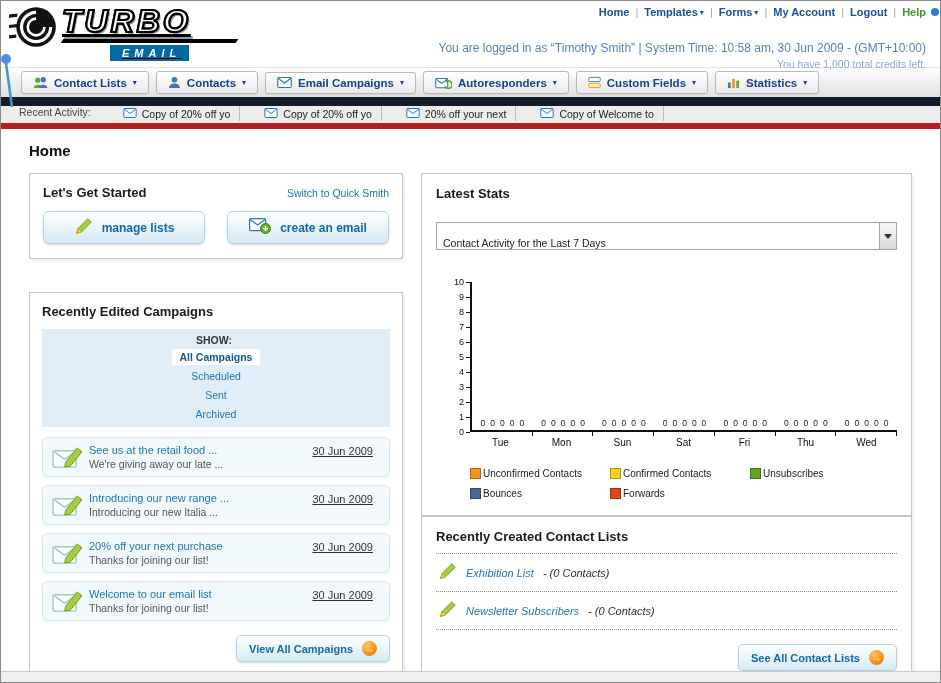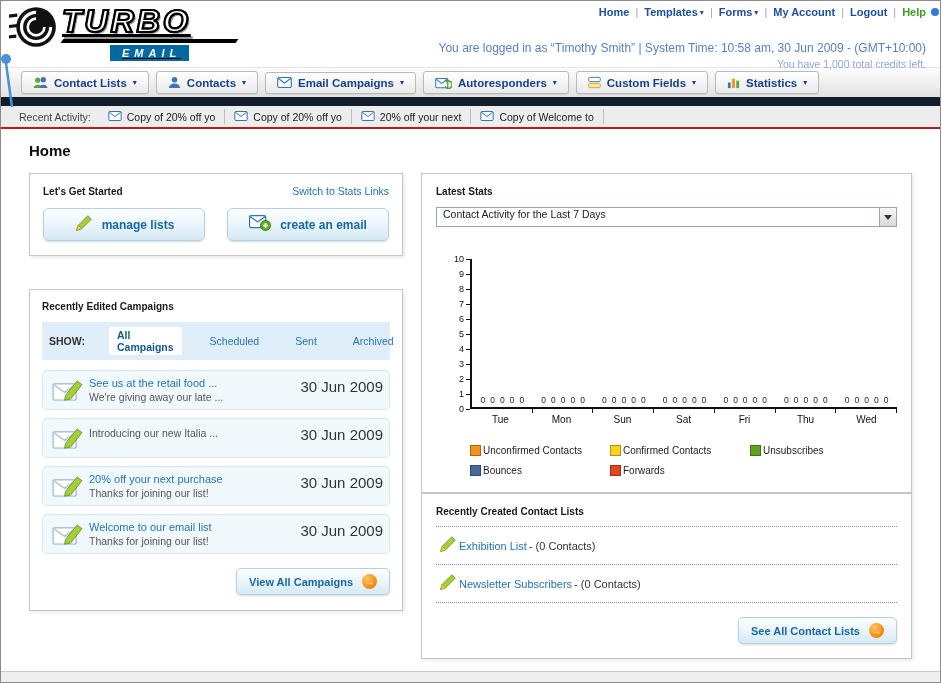--- a/index.html
+++ b/index.html
@@ -33,71 +33,71 @@
             display:flex; align-items:center; gap:7px; padding-left:20px; }
   .tab { display:inline-flex; align-items:center; gap:6px; padding:4px 11px; border:1px solid #b9b9b9;
          border-radius:3px; background:linear-gradient(#ffffff,#eaeaea); font-size:11.5px; font-weight:bold;
          color:#14418f; cursor:pointer; box-shadow:0 1px 1px rgba(0,0,0,.08); white-space:nowrap; }
   .tab .caret { font-size:8px; color:#14418f; }
   .tab svg { display:block; }
 
   .darkbar { height:9px; background:#141d2b; }
 
   
-  .activity { height:23px; background:#ededed; border-bottom:2px solid #b91c1c; display:flex;
-              align-items:center; padding-left:18px; font-size:10.5px; color:#333; }
+  .activity { height:23px; background:#ededed; border-bottom:6px solid #b91c1c; display:flex;
+              padding-left:18px; font-size:10.5px; color:#333;gap:15px; }
   .activity-label { margin-right:8px; color:#444; }
   .act-item { display:flex; align-items:center; gap:5px; padding:0 9px; border-right:1px solid #bdbdbd;
               height:15px; cursor:pointer; color:#222; white-space:nowrap; }
 
   
   .main { padding:8px 28px 0; }
   .page-title { font-size:15px; font-weight:bold; color:#0d0d0d; margin:5px 0 14px; }
   .columns { display:flex; gap:18px; align-items:flex-start; }
   .col-left { width:374px; flex:none; }
   .col-right { width:491px; flex:none; }
 
   .panel { background:#fff; border:1px solid #c6c6c6; box-shadow:2px 2px 3px rgba(0,0,0,.08); }
-  .panel-title { font-size:10px; font-weight:bold; color:#1a1a1a; }
+  .panel-title { font-size:13px; font-weight:bold; color:#1a1a1a; }
 
   
   .get-started { padding:11px 13px 14px; margin-bottom:33px; }
   .gs-head { display:flex; justify-content:space-between; align-items:baseline; }
   .link { color:#1f74b6; font-size:10.5px; text-decoration:none; cursor:pointer; }
   .gs-buttons { display:flex; gap:22px; margin-top:11px; }
   .big-btn { flex:1; display:inline-flex; align-items:center; justify-content:center; gap:9px; height:33px;
              border:1px solid #b3d0e4; border-radius:6px; background:linear-gradient(#feffff,#d5eaf6);
              color:#1668a8; font-weight:bold; font-size:12px; cursor:pointer; box-shadow:0 1px 2px rgba(0,0,0,.15); }
 
   
   .campaigns { padding:11px 12px 15px; }
   .filterbar { margin-top:10px; background:#e0eefa; padding:5px 7px; display:flex; align-items:center;
-               gap:20px; font-size:10.5px; }
+               gap:3px; font-size:10.5px;flex-direction:column; }
   .show-label { font-weight:bold; color:#333; margin-right:4px; }
   .filter { color:#1f74b6; padding:2px 8px; cursor:pointer; }
   .filter.active { background:#ffffff; color:#135a8c; font-weight:bold; border-radius:2px; }
   .camp-list { margin-top:10px; display:flex; flex-direction:column; gap:8px; }
   .campaign-item { position:relative; background:#f2f9fd; border:1px solid #d7e8f2; border-radius:5px;
                    min-height:40px; padding:6px 78px 6px 46px; }
   .camp-icon { position:absolute; left:9px; top:7px; }
   .camp-title { display:block; font-size:11px; color:#1f74b6; text-decoration:none; cursor:pointer; }
   .camp-sub { font-size:10.5px; color:#555; margin-top:2px; }
-  .camp-date { position:absolute; top:7px; right:6px; font-size:15px; color:#333; }
+  .camp-date { position:absolute; top:7px; right:16px; font-size:11px; color:#333;text-decoration:underline; }
   .panel-actions { text-align:right; margin-top:14px; }
   .cta-btn { display:inline-flex; align-items:center; gap:9px; padding:5px 12px; border:1px solid #b3d0e4;
              border-radius:5px; background:linear-gradient(#feffff,#d5eaf6); color:#1668a8; font-weight:bold;
              font-size:11px; cursor:pointer; box-shadow:0 1px 2px rgba(0,0,0,.15); }
   .go-circle { width:15px; height:15px; border-radius:50%; flex:none;
                background:radial-gradient(circle at 35% 30%, #ffc566, #f08300 75%);
                color:#fff; font-size:10px; line-height:15px; text-align:center; font-weight:bold; }
 
   
   .stats { padding:12px 14px 16px; }
-  .dropdown { margin-top:10px; height:20px; border:1px solid #98a6b4; background:#fff; display:flex;
-              align-items:flex-start; justify-content:space-between; font-size:10.5px; color:#222; cursor:pointer; }
+  .dropdown { margin-top:21px; height:28px; border:1px solid #98a6b4; background:#fff; display:flex;
+              align-items:flex-end; justify-content:space-between; font-size:10.5px; color:#222; cursor:pointer; }
   .dd-value { padding-left:6px; }
   .dd-btn { width:17px; height:100%; border-left:1px solid #98a6b4; background:linear-gradient(#f7f7f7,#d9d9d9);
             display:flex; align-items:center; justify-content:center; }
   .dd-caret { width:0; height:0; border-left:4px solid transparent; border-right:4px solid transparent;
               border-top:5px solid #333; }
   .chart-body { display:flex; margin-top:32px; padding-left:14px; }
   .y-axis { width:20px; height:150px; display:flex; flex-direction:column; justify-content:space-between;
             align-items:flex-end; font-size:9px; color:#111; flex:none; }
   .y-tick { display:flex; align-items:center; gap:2px; height:0; line-height:0; }
   .y-tick::after { content:""; width:4px; height:1px; background:#111; }
@@ -109,22 +109,22 @@
   .bar-group::after { content:""; position:absolute; right:0; bottom:-6px; width:1px; height:4px; background:#111; }
   .x-axis { display:flex; margin-top:5px; }
   .x-label { flex:1; text-align:center; font-size:10px; color:#111; }
   .legend { margin-top:20px; padding-left:34px; display:flex; flex-wrap:wrap; row-gap:9px; }
   .legend-item { width:140px; display:flex; align-items:center; gap:2px; font-size:10px; color:#222; }
   .legend-swatch { width:11px; height:11px; flex:none; border:1px solid rgba(0,0,0,.3); }
 
   
   .contact-lists { padding:12px 14px 14px; }
   .cl-list { margin-top:9px; border-bottom:1px dotted #8f8f8f; }
-  .cl-row { display:flex; align-items:center; gap:2px; padding:8px 2px; border-top:1px dotted #8f8f8f;
-            font-size:11px; color:#333; }
+  .cl-row { display:flex; align-items:center; gap:9px; padding:8px 2px; border-top:1px dotted #8f8f8f;
+            font-size:11px; color:#333;font-style:italic; }
   .cl-name { color:#1f74b6; text-decoration:none; cursor:pointer; }
 
   .footer-strip { position:absolute; left:0; right:0; bottom:0; height:11px; background:#efefef;
                   border-top:1px solid #c9c9c9; }
 </style>
 </head>
 <body>
 
 <svg width="0" height="0" style="position:absolute">
   <defs>
@@ -329,21 +329,21 @@
   <div class="main">
     <h1 class="page-title">Home</h1>
 
     <div class="columns">
 
       <div class="col-left">
 
         <section class="panel get-started">
           <div class="gs-head">
             <span class="panel-title">Let's Get Started</span>
-            <a class="link">Switch to Stats Links</a>
+            <a class="link">Switch to Quick Smith</a>
           </div>
           <div class="gs-buttons">
             <button class="big-btn">
               <span><svg width="19" height="19">
                     <use href="#i-pencil"></use>
                   </svg></span>
               <span>manage lists</span>
             </button>
             <button class="big-btn">
               <span><svg width="22" height="16">
@@ -369,20 +369,21 @@
                     <use href="#i-envpencil"></use>
                   </svg></span>
               <a class="camp-title">See us at the retail food ...</a>
               <div class="camp-sub">We're giving away our late ...</div>
               <span class="camp-date">30 Jun 2009</span>
             </div>
             <div class="campaign-item">
               <span class="camp-icon"><svg width="31" height="25">
                     <use href="#i-envpencil"></use>
                   </svg></span>
+              <a class="camp-title">Introducing our new range ...</a>
               <div class="camp-sub">Introducing our new Italia ...</div>
               <span class="camp-date">30 Jun 2009</span>
             </div>
             <div class="campaign-item">
               <span class="camp-icon"><svg width="31" height="25">
                     <use href="#i-envpencil"></use>
                   </svg></span>
               <a class="camp-title">20% off your next purchase</a>
               <div class="camp-sub">Thanks for joining our list!</div>
               <span class="camp-date">30 Jun 2009</span>

